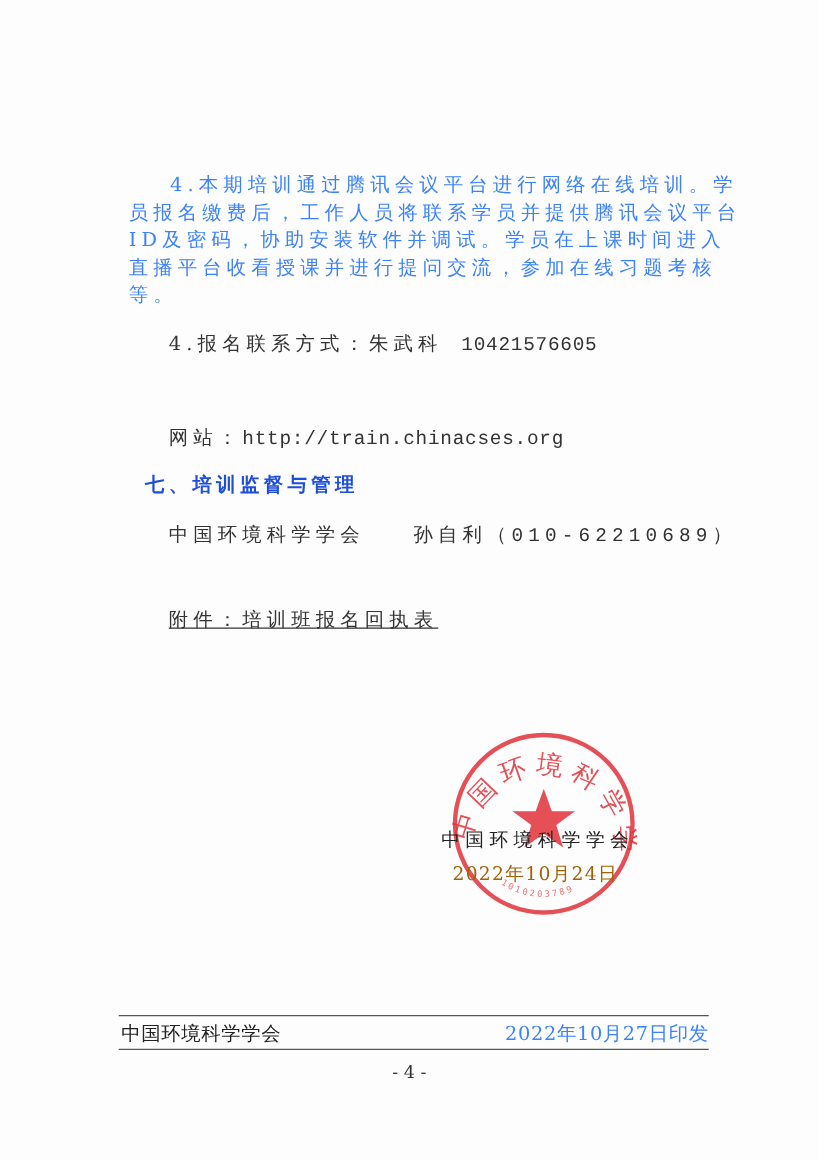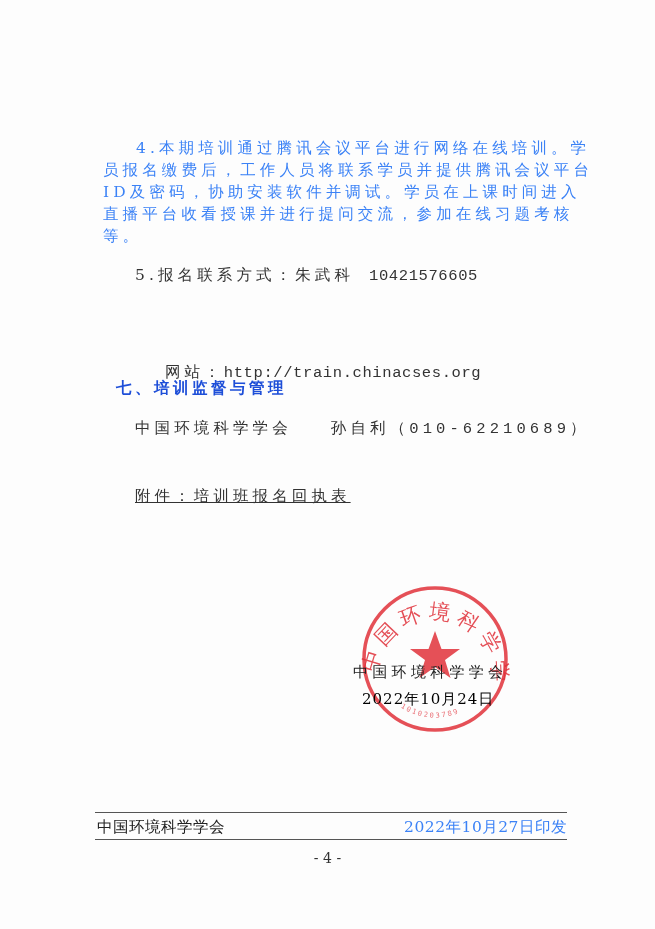--- a/index.html
+++ b/index.html
@@ -7,40 +7,40 @@
          font-family: "DejaVu Serif", "Liberation Serif", serif; color: #2a2a2a; }
   .page { position: absolute; left: 0; top: 0; width: 655px; height: 929px; background: #fdfdfd; }
   .line { position: absolute; font-size: 15.5px; letter-spacing: 4.1px; white-space: nowrap; color: #333; }
   .para4 { position: absolute; left: 103px; top: 137px; width: 490px; font-size: 15.5px;
            line-height: 22px; letter-spacing: 4.1px; color: #3b82f6; text-indent: 33px; }
   .mono { font-family: "Liberation Mono", "DejaVu Sans Mono", monospace; letter-spacing: 0.6px; }
   .heading { position: absolute; left: 116px; top: 378px; font-size: 15.5px; font-weight: bold;
              letter-spacing: 3.5px; color: #1d4ed8; font-family: "DejaVu Sans", sans-serif; }
   .seal { position: absolute; left: 355px; top: 585px; width: 160px; height: 148px; }
   .signer { position: absolute; left: 353px; top: 663px; font-size: 15px; letter-spacing: 4.3px; color: #222; }
-  .signdate { position: absolute; left: 362px; top: 690px; font-size: 15px; letter-spacing: 1px; color: #000000; }
+  .signdate { position: absolute; left: 362px; top: 690px; font-size: 15px; letter-spacing: 1px; color: #a16207; }
   .rule { position: absolute; left: 95px; width: 472px; height: 1px; background: #555; }
   .footer-left { position: absolute; left: 97px; top: 817px; font-size: 15.5px; letter-spacing: 0.5px; color: #222; }
   .footer-right { position: absolute; right: 88px; top: 817px; font-size: 15.5px; letter-spacing: 0.5px; color: #3b82f6; }
   .pagenum { position: absolute; left: 0; width: 655px; top: 850px; text-align: center; font-size: 14px; color: #333; }
 </style>
 </head>
 <body>
 
 <div class="page">
 
   <div class="para4">4.本期培训通过腾讯会议平台进行网络在线培训。学员报名缴费后，工作人员将联系学员并提供腾讯会议平台ID及密码，协助安装软件并调试。学员在上课时间进入直播平台收看授课并进行提问交流，参加在线习题考核等。</div>
 
   <div class="line" style="left:135px; top:265px;">
-    <span>5.报名联系方式：朱武科</span>
+    <span>4.报名联系方式：朱武科</span>
     <span class="mono" style="margin-left:6px;">10421576605</span>
   </div>
 
 
-  <div class="line" style="left:135px; top:362px;margin-left:30px;">
+  <div class="line" style="left:135px; top:340px;">
     <span>网站：</span><span class="mono">http://train.chinacses.org</span>
   </div>
 
   <div class="heading">七、培训监督与管理</div>
 
   <div class="line" style="left:135px; top:418px;">
     <span>中国环境科学学会</span>
     <span style="margin-left:30px;font-family:Liberation Mono, monospace;">孙自利（010-62210689）</span>
   </div>
 

